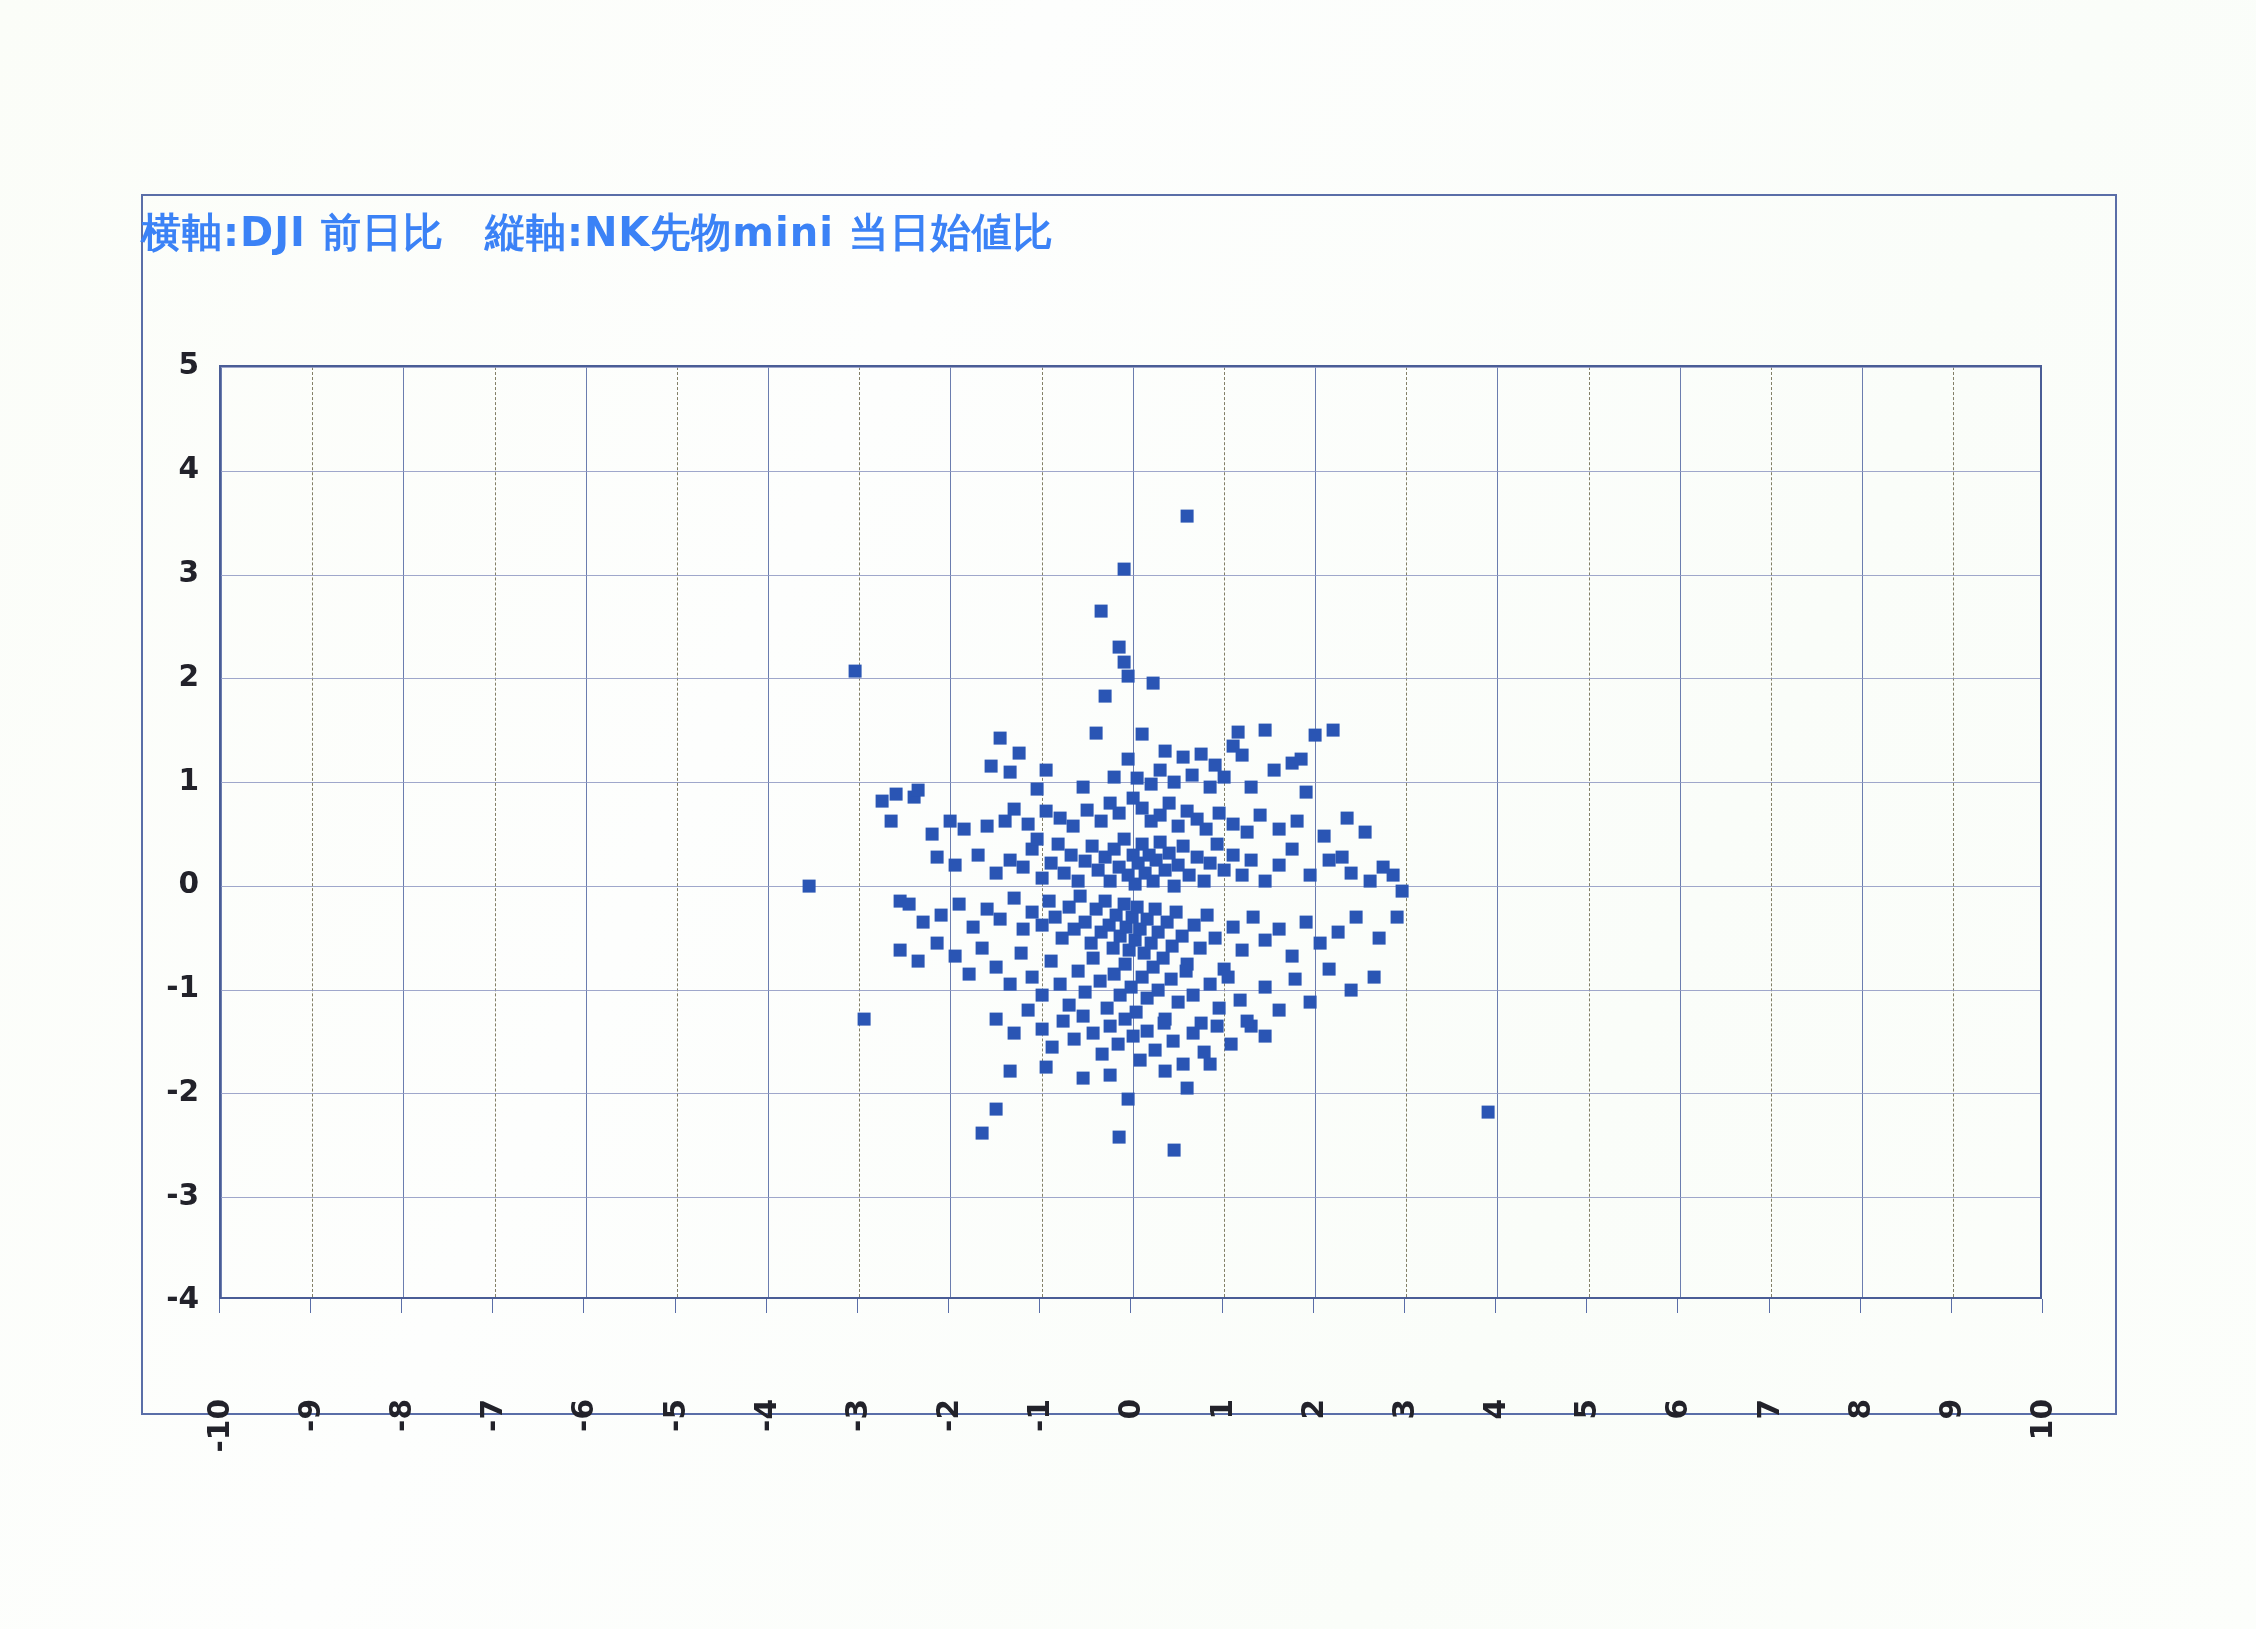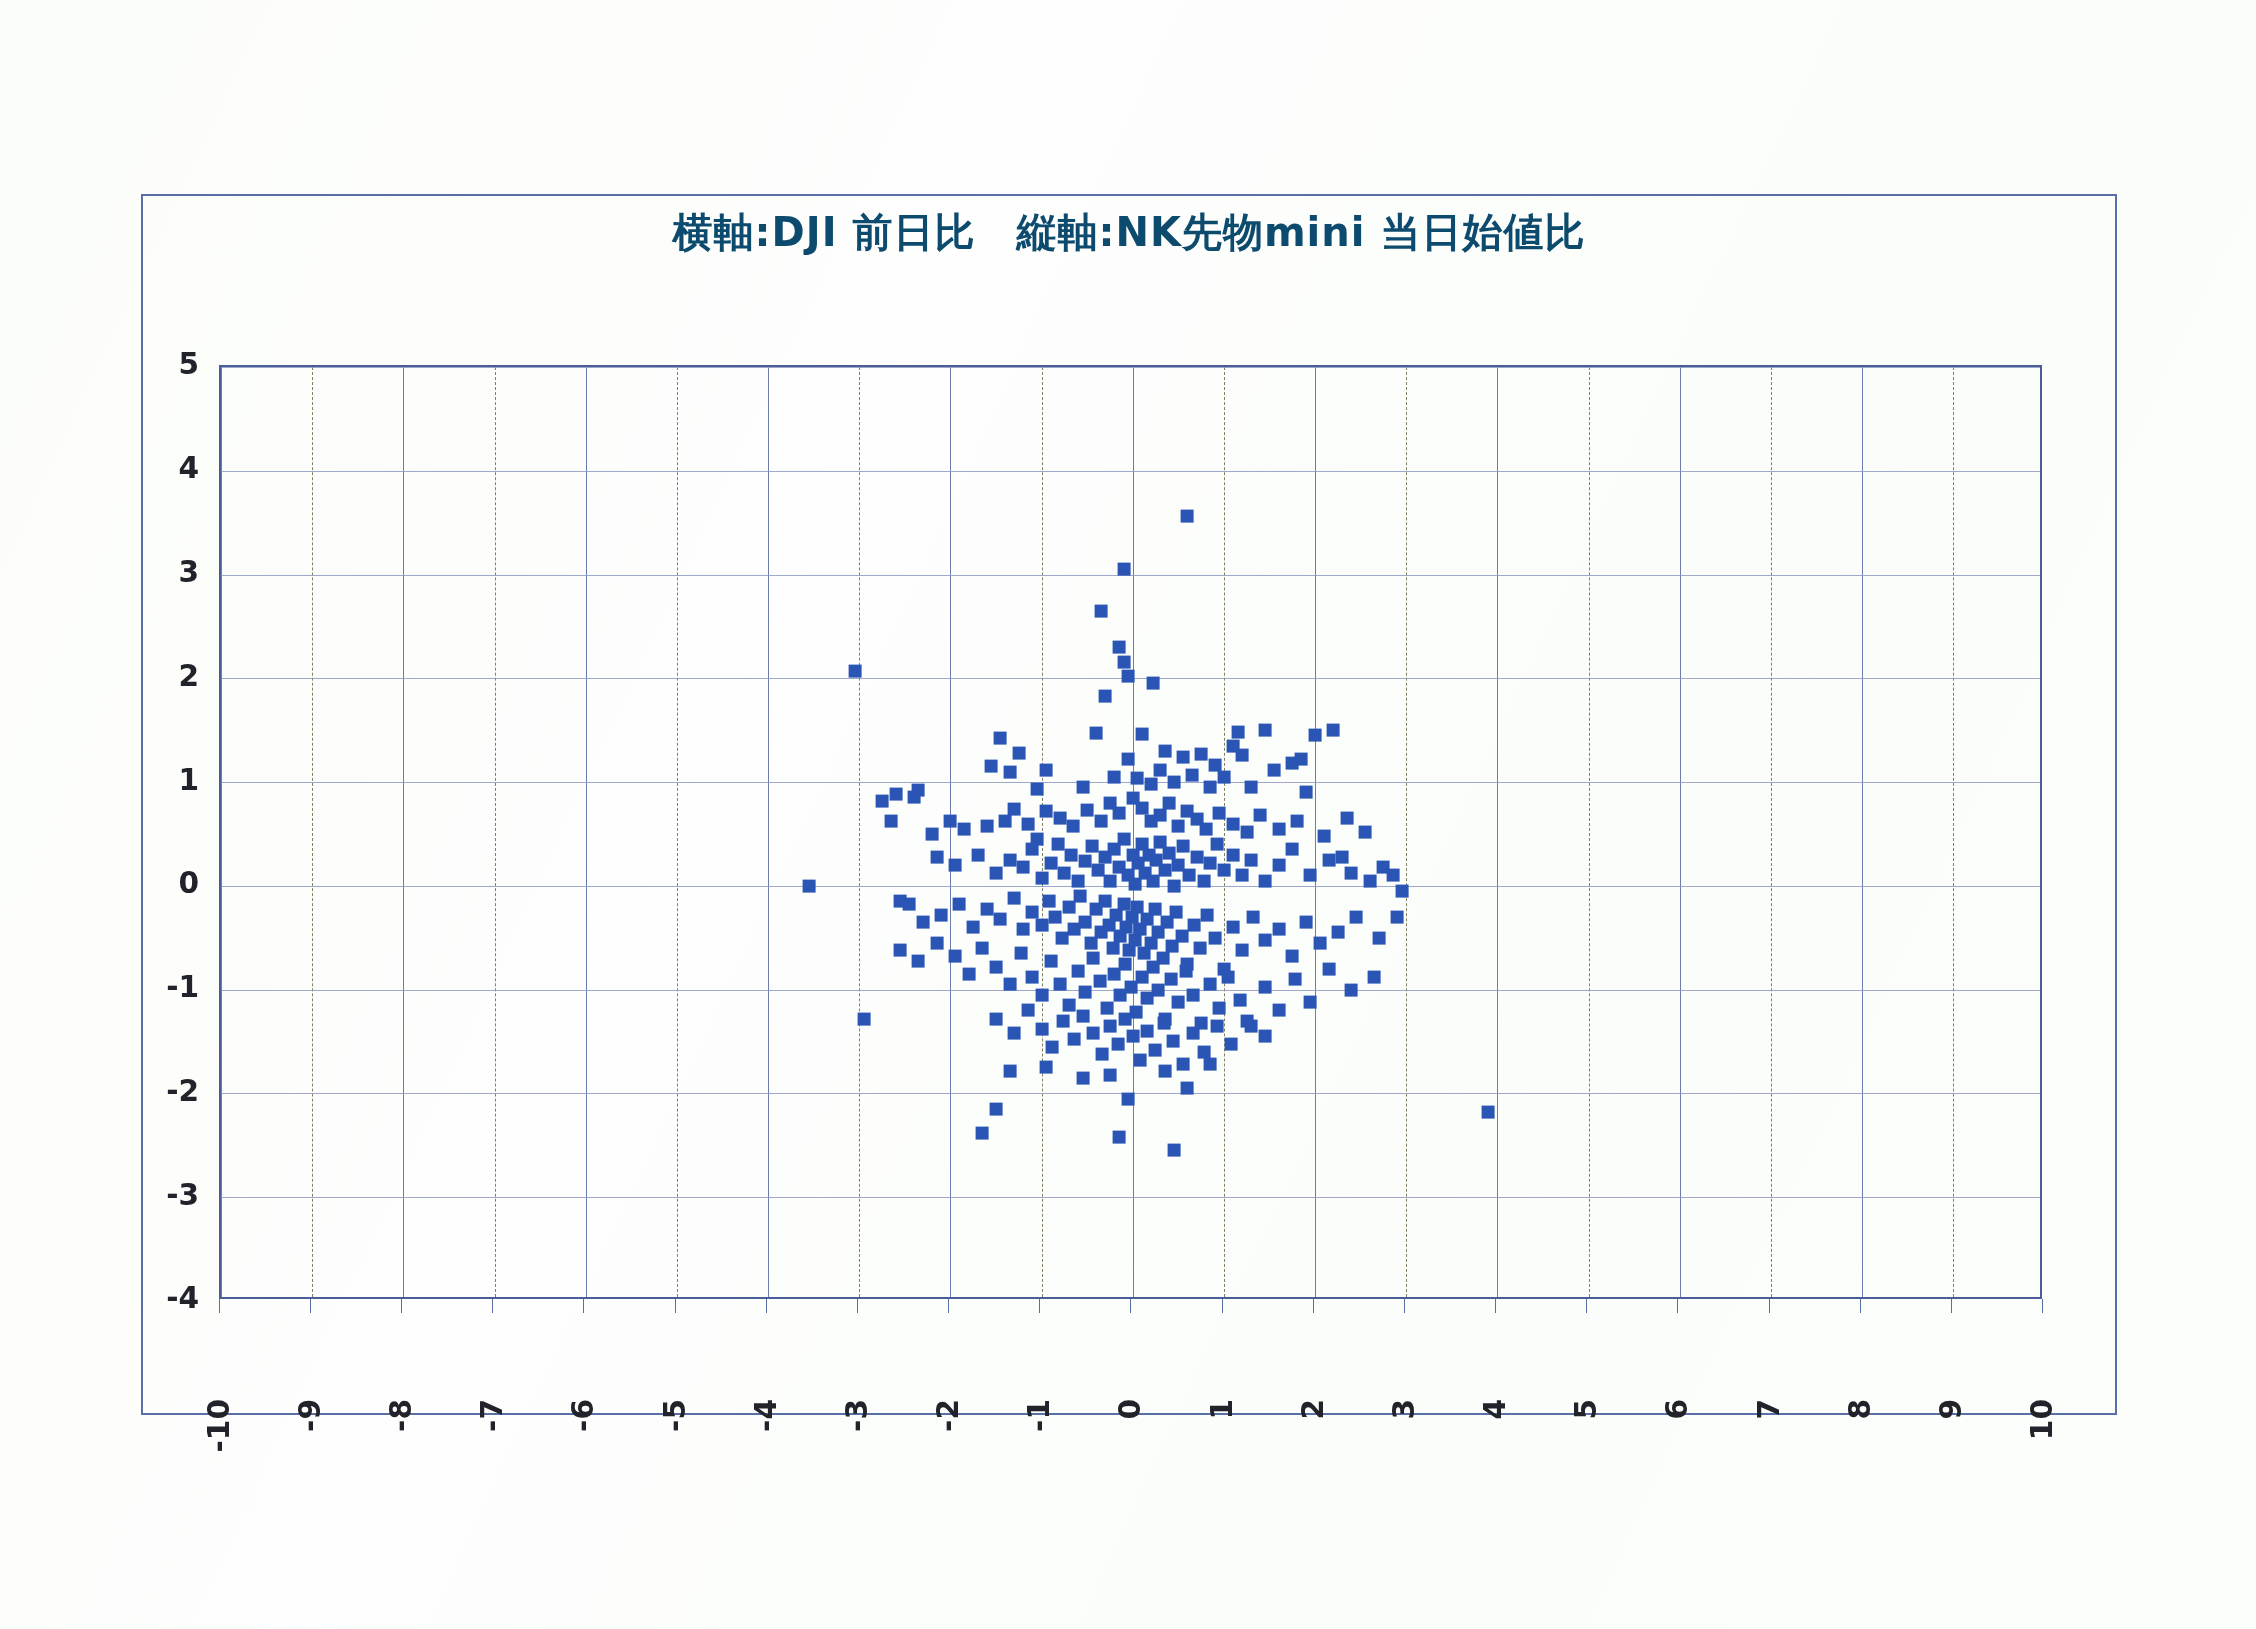--- a/index.html
+++ b/index.html
@@ -32,25 +32,24 @@
     width: 1976px;
     height: 1221px;
     border: 2px solid #5a6ea8;
     background: transparent;
   }
   #chart-title {
     position: absolute;
     left: 141px;
     top: 205px;
     width: 1976px;
-    text-align: center;
     font-size: 40px;
     font-weight: 700;
     letter-spacing: 1px;
-    color: #0c4a6e;
+    color: #3b82f6;
     font-family: "DejaVu Sans", "Liberation Sans", sans-serif;
     white-space: nowrap;
   }
   
   #plot-area {
     position: absolute;
     left: 219px;
     top: 365px;
     width: 1823px;
     height: 934px;

